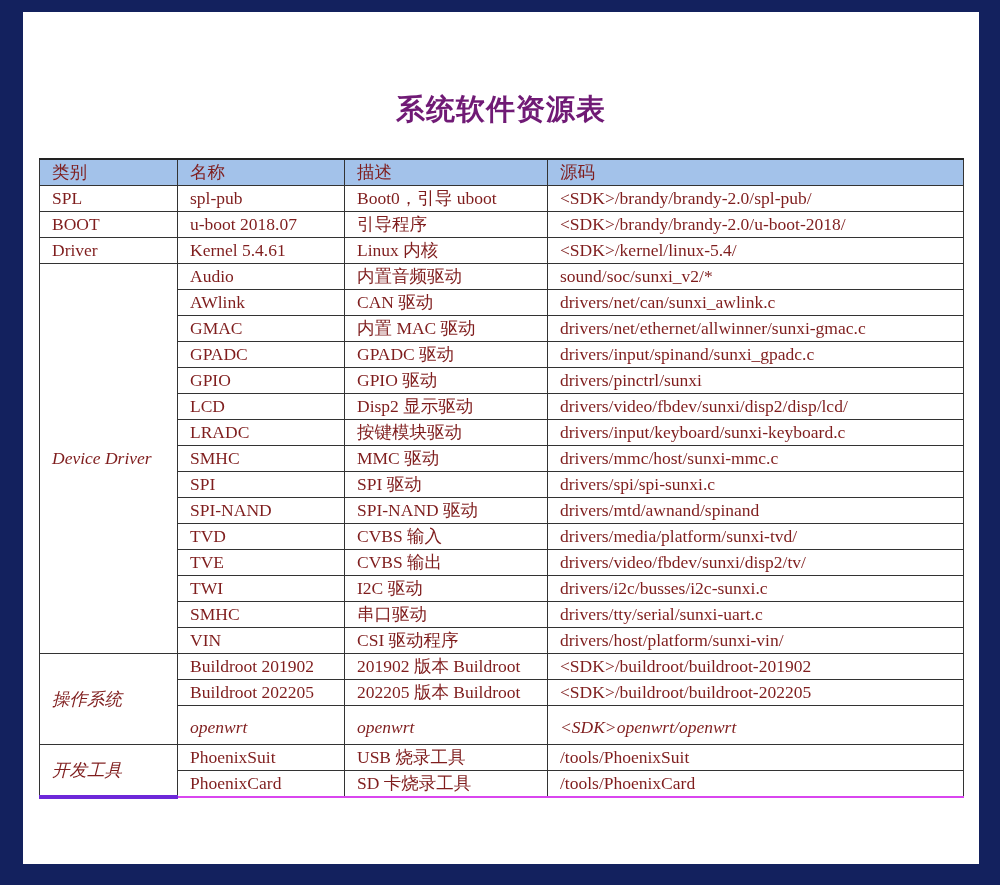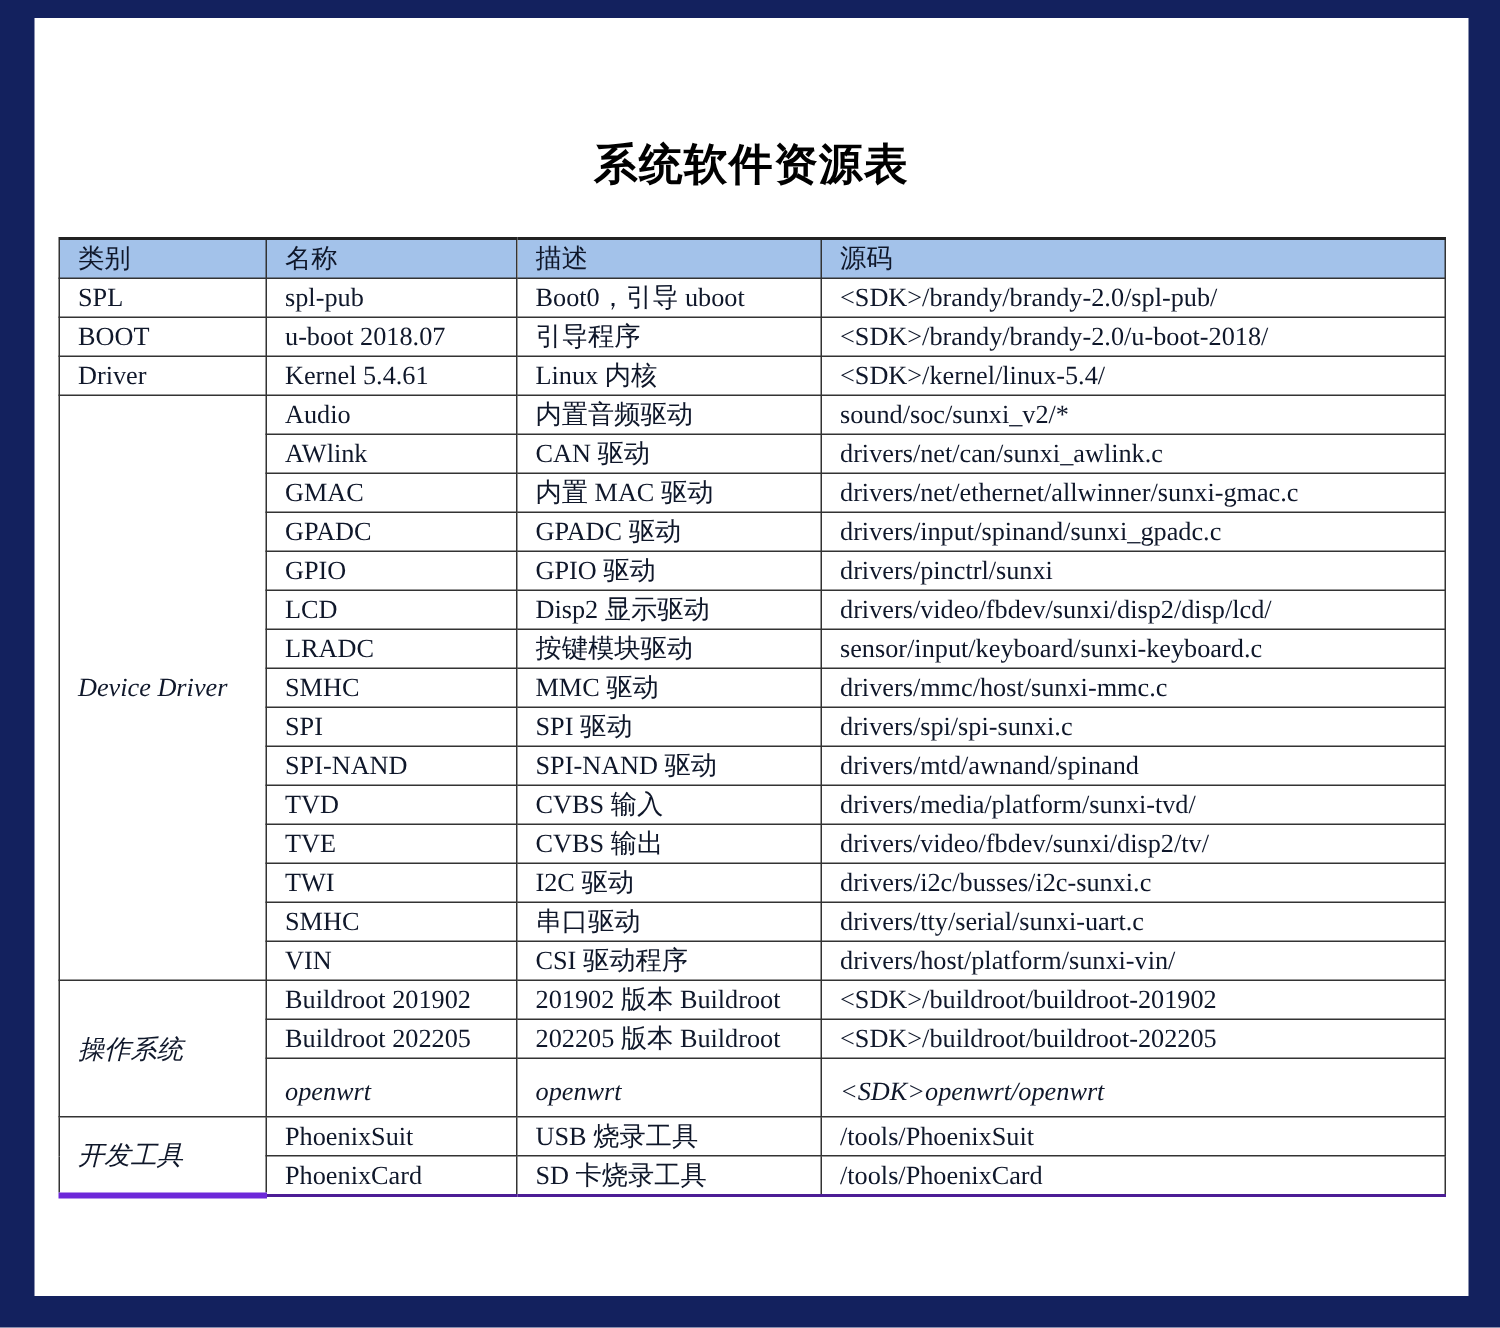--- a/index.html
+++ b/index.html
@@ -24,32 +24,32 @@
   }
   .title {
     position: absolute;
     left: 0;
     width: 956px;
     top: 78px;
     text-align: center;
     font-family: "DejaVu Sans", "Liberation Sans", sans-serif;
     font-weight: bold;
     font-size: 29px;
-    color: #000000;
+    color: #701a75;
     letter-spacing: 1px;
   }
   table.res {
     position: absolute;
     left: 16px;
     top: 146px;
     width: 924px;
     border-collapse: collapse;
     table-layout: fixed;
     font-size: 17.5px;
-    color: #0f172a;
+    color: #7f1d1d;
   }
   table.res col.c1 { width: 138px; }
   table.res col.c2 { width: 167px; }
   table.res col.c3 { width: 203px; }
   table.res col.c4 { width: 416px; }
   table.res th, table.res td {
     border: 1.5px solid #333333;
     padding: 0 0 0 12px;
     height: 25px;
     line-height: 25px;
@@ -64,21 +64,21 @@
     height: 25px;
     border-top: 2px solid #222;
   }
   table.res tr.tall td {
     height: 34px;
     line-height: 34px;
     padding-top: 4px;
     font-style: italic;
   }
   table.res tr.last td {
-    border-bottom: 2px solid #4c1d95;
+    border-bottom: 2px solid #d946ef;
   }
   table.res td.cat {
     vertical-align: middle;
     font-style: italic;
   }
 </style>
 </head>
 <body>
 
 <div class="page">
@@ -149,21 +149,21 @@
         <td>drivers/pinctrl/sunxi</td>
       </tr>
       <tr>
         <td>LCD</td>
         <td>Disp2 显示驱动</td>
         <td>drivers/video/fbdev/sunxi/disp2/disp/lcd/</td>
       </tr>
       <tr>
         <td>LRADC</td>
         <td>按键模块驱动</td>
-        <td>sensor/input/keyboard/sunxi-keyboard.c</td>
+        <td>drivers/input/keyboard/sunxi-keyboard.c</td>
       </tr>
       <tr>
         <td>SMHC</td>
         <td>MMC 驱动</td>
         <td>drivers/mmc/host/sunxi-mmc.c</td>
       </tr>
       <tr>
         <td>SPI</td>
         <td>SPI 驱动</td>
         <td>drivers/spi/spi-sunxi.c</td>

